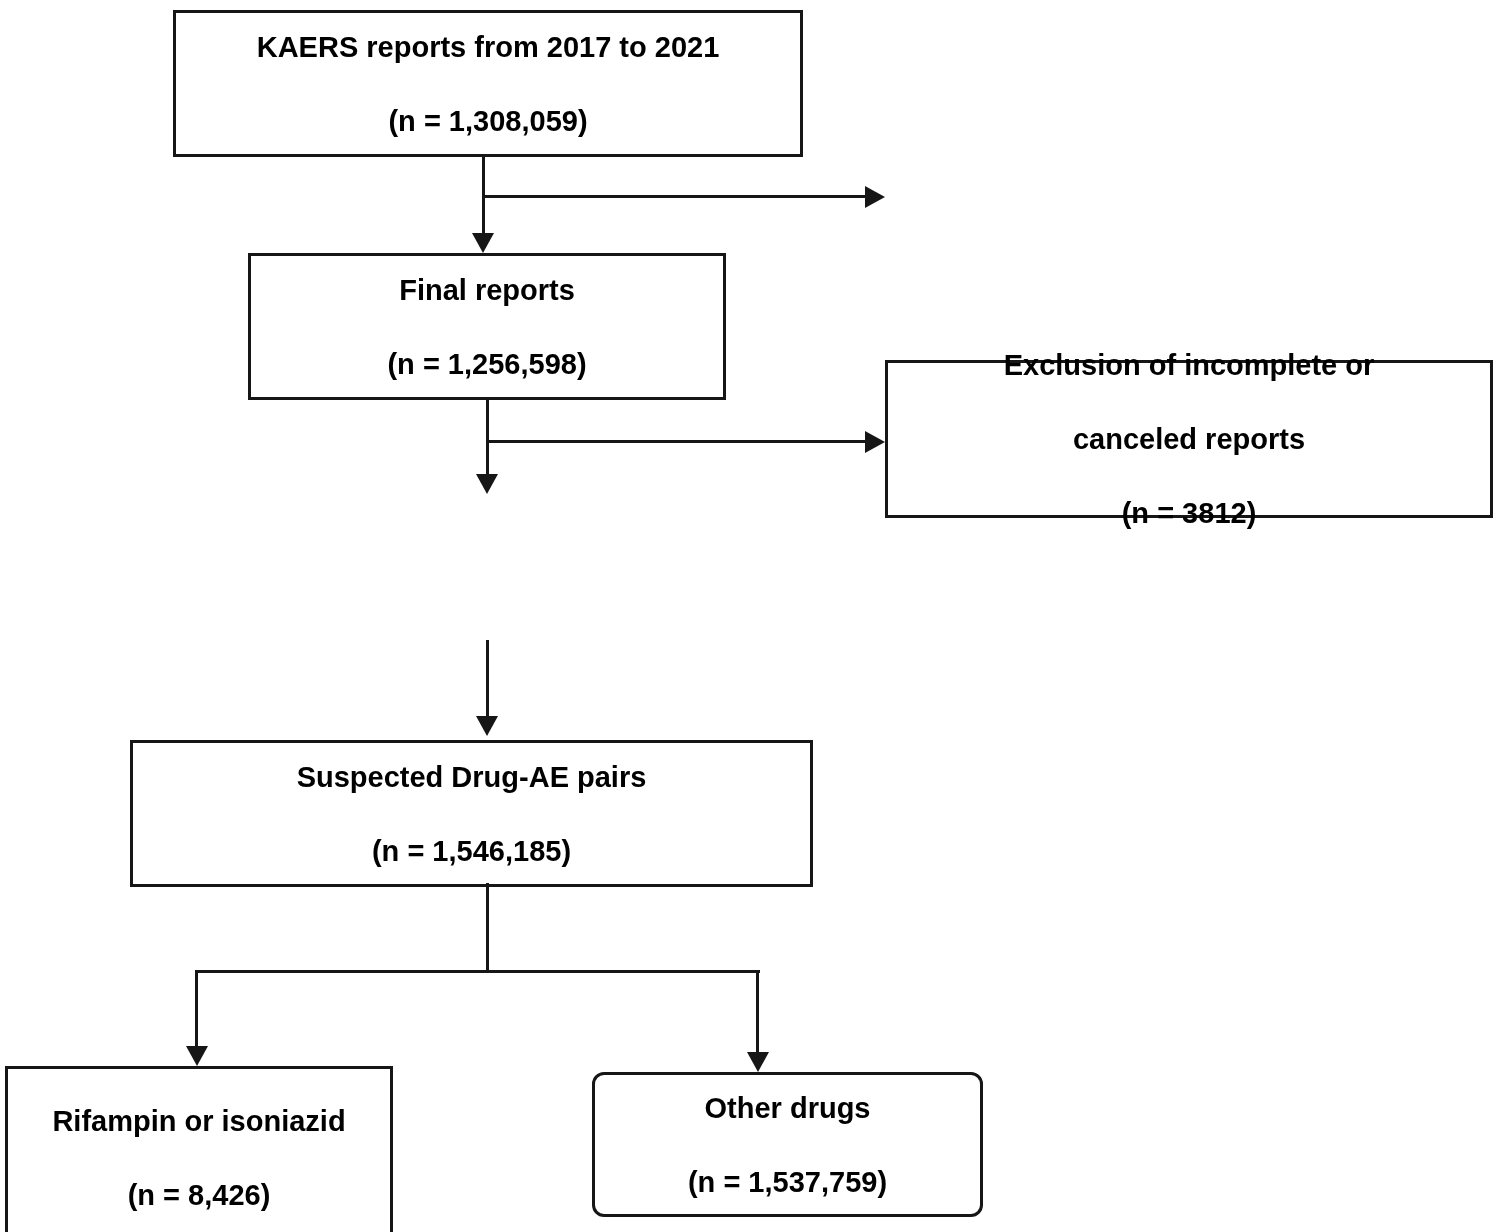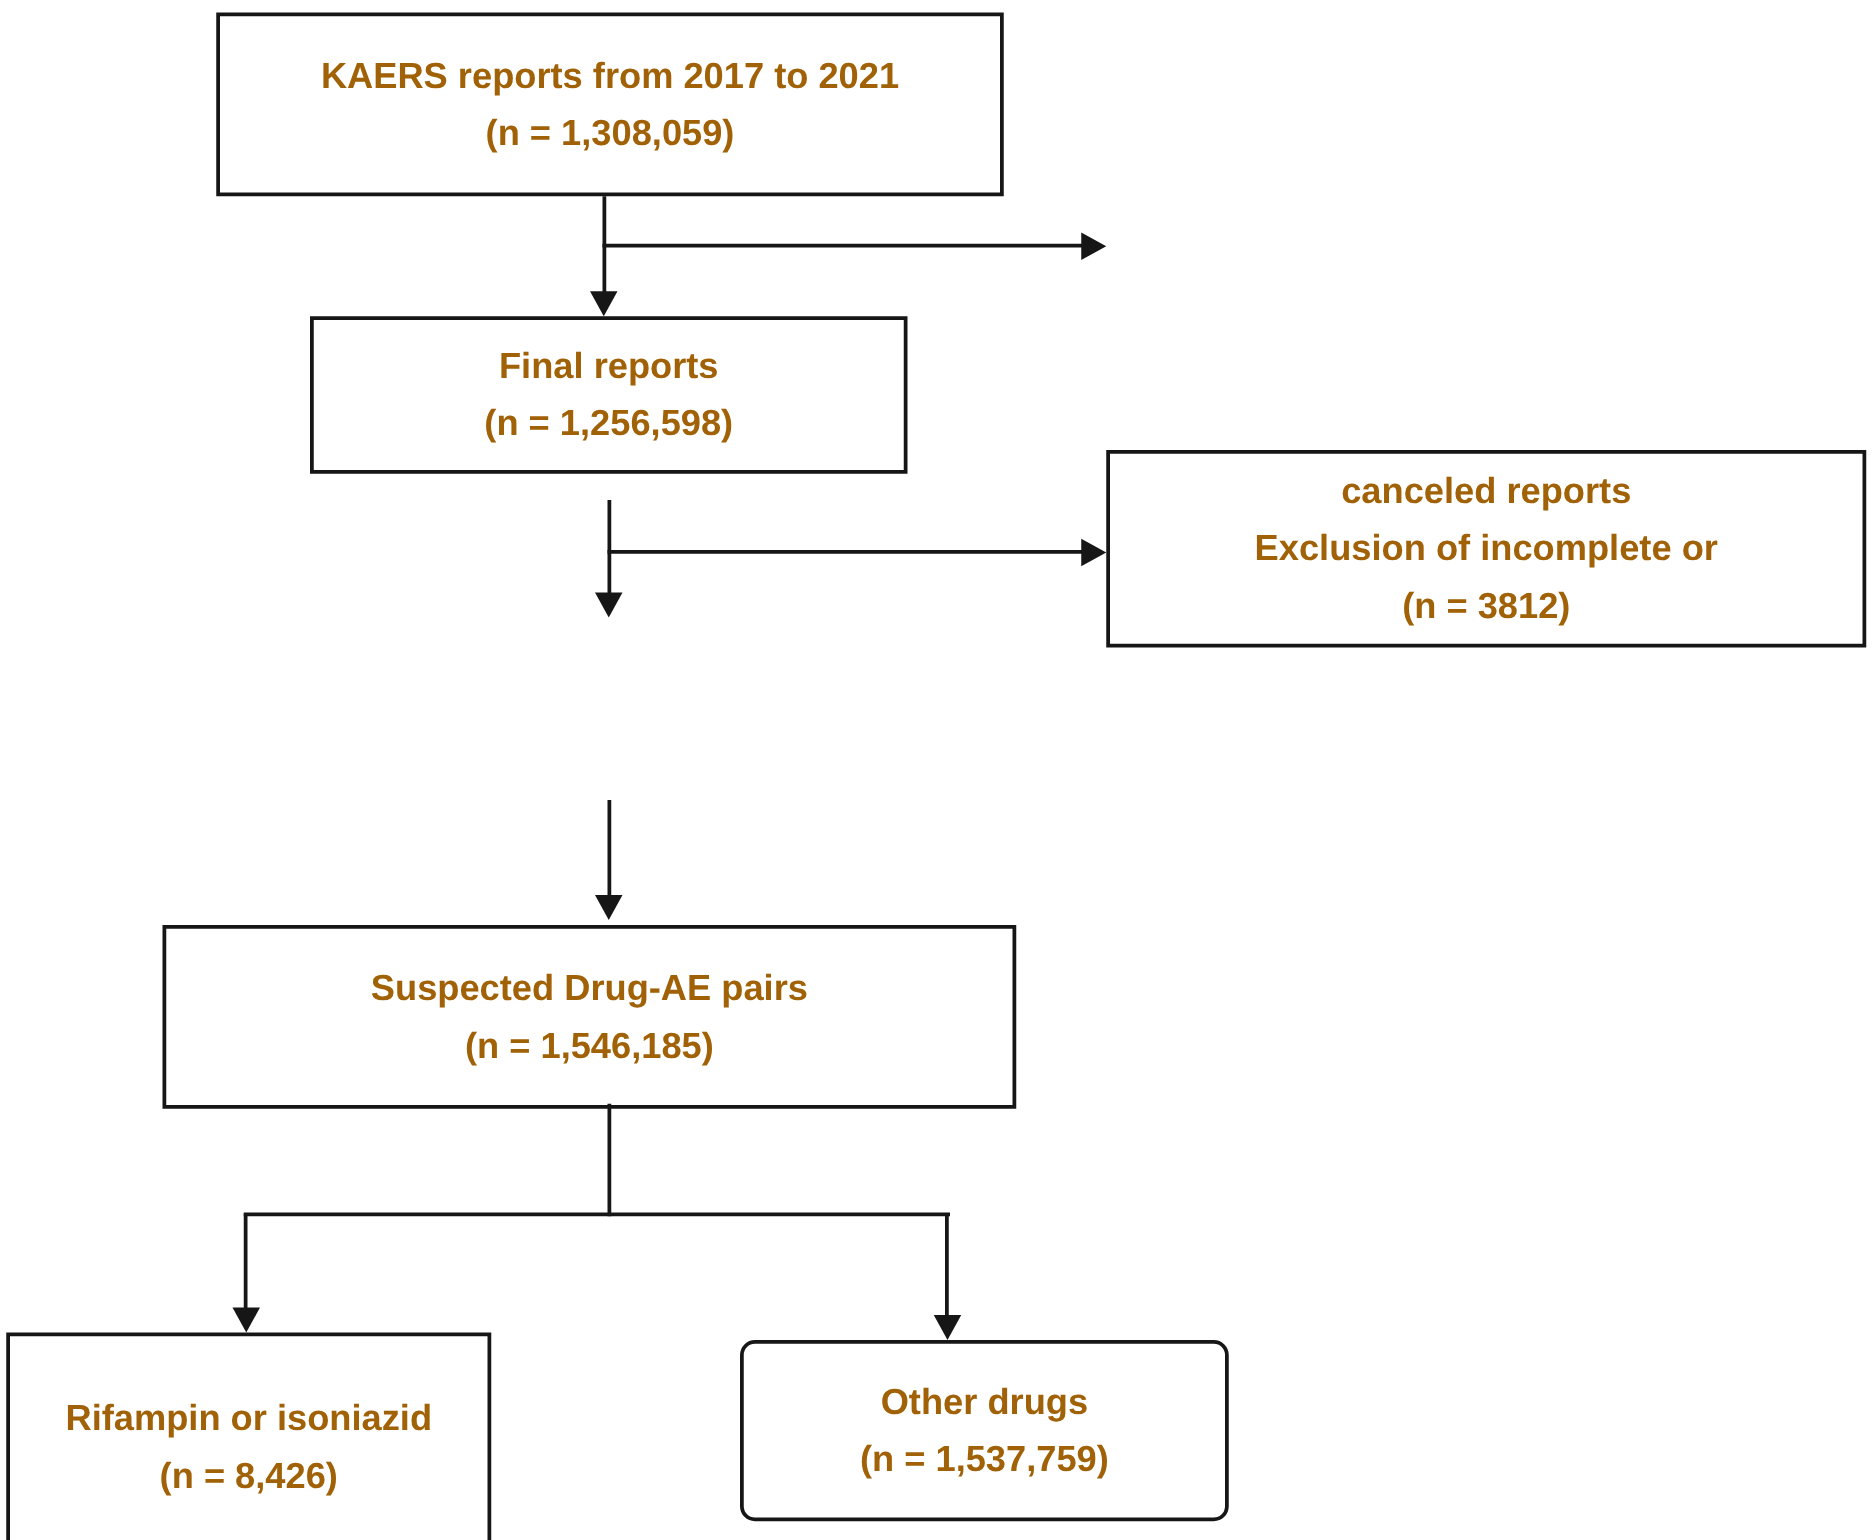--- a/index.html
+++ b/index.html
@@ -14,40 +14,41 @@
     width: 1500px; height: 1232px; background: #ffffff;
   }
   .node {
     position: absolute;
     border: 3px solid #161616;
     background: #ffffff;
     display: flex; flex-direction: column;
     justify-content: center; align-items: center;
     text-align: center;
     font-weight: 700; font-size: 29px; line-height: 46px;
-    color: #a16207;
+    color: #000000;
+    gap: 28px;
   }
   .node span { display: block; white-space: nowrap; }
   .cline { position: absolute; background: #161616; }
   .arrow { position: absolute; width: 0; height: 0; }
   .arrow.down {
     border-left: 11px solid transparent;
     border-right: 11px solid transparent;
     border-top: 20px solid #161616;
   }
   .arrow.right {
     border-top: 11px solid transparent;
     border-bottom: 11px solid transparent;
     border-left: 20px solid #161616;
   }
 
   
   #node-kaers      { left: 173px; top: 10px;   width: 630px; height: 147px; }
   #node-excl-prior { left: 885px; top: 116px;  width: 608px; height: 157px; }
-  #node-final      { left: 248px; top: 253px;  width: 478px; height: 126px; }
+  #node-final      { left: 248px; top: 253px;  width: 478px; height: 147px; }
   #node-excl-inc   { left: 885px; top: 360px;  width: 608px; height: 158px; }
   #node-drugae     { left: 172px; top: 494px;  width: 630px; height: 146px; }
   #node-suspected  { left: 130px; top: 740px;  width: 683px; height: 147px; }
   #node-rifampin   { left: 5px;   top: 1066px; width: 388px; height: 184px; }
   #node-other      { left: 592px; top: 1072px; width: 391px; height: 145px; border-radius: 12px; }
 
   
   #line-v1 { left: 482px; top: 157px;  width: 3px;   height: 78px; }
   #line-h1 { left: 482px; top: 195px;  width: 384px; height: 3px;  }
   #line-v2 { left: 486px; top: 400px;  width: 3px;   height: 76px; }
@@ -76,22 +77,22 @@
     <span>(n = 1,308,059)</span>
   </div>
 
 
   <div class="node" id="node-final">
     <span>Final reports</span>
     <span>(n = 1,256,598)</span>
   </div>
 
   <div class="node" id="node-excl-inc">
+    <span>Exclusion of incomplete or</span>
     <span>canceled reports</span>
-    <span>Exclusion of incomplete or</span>
     <span>(n = 3812)</span>
   </div>
 
 
   <div class="node" id="node-suspected">
     <span>Suspected Drug-AE pairs</span>
     <span>(n = 1,546,185)</span>
   </div>
 
   <div class="node" id="node-rifampin">

